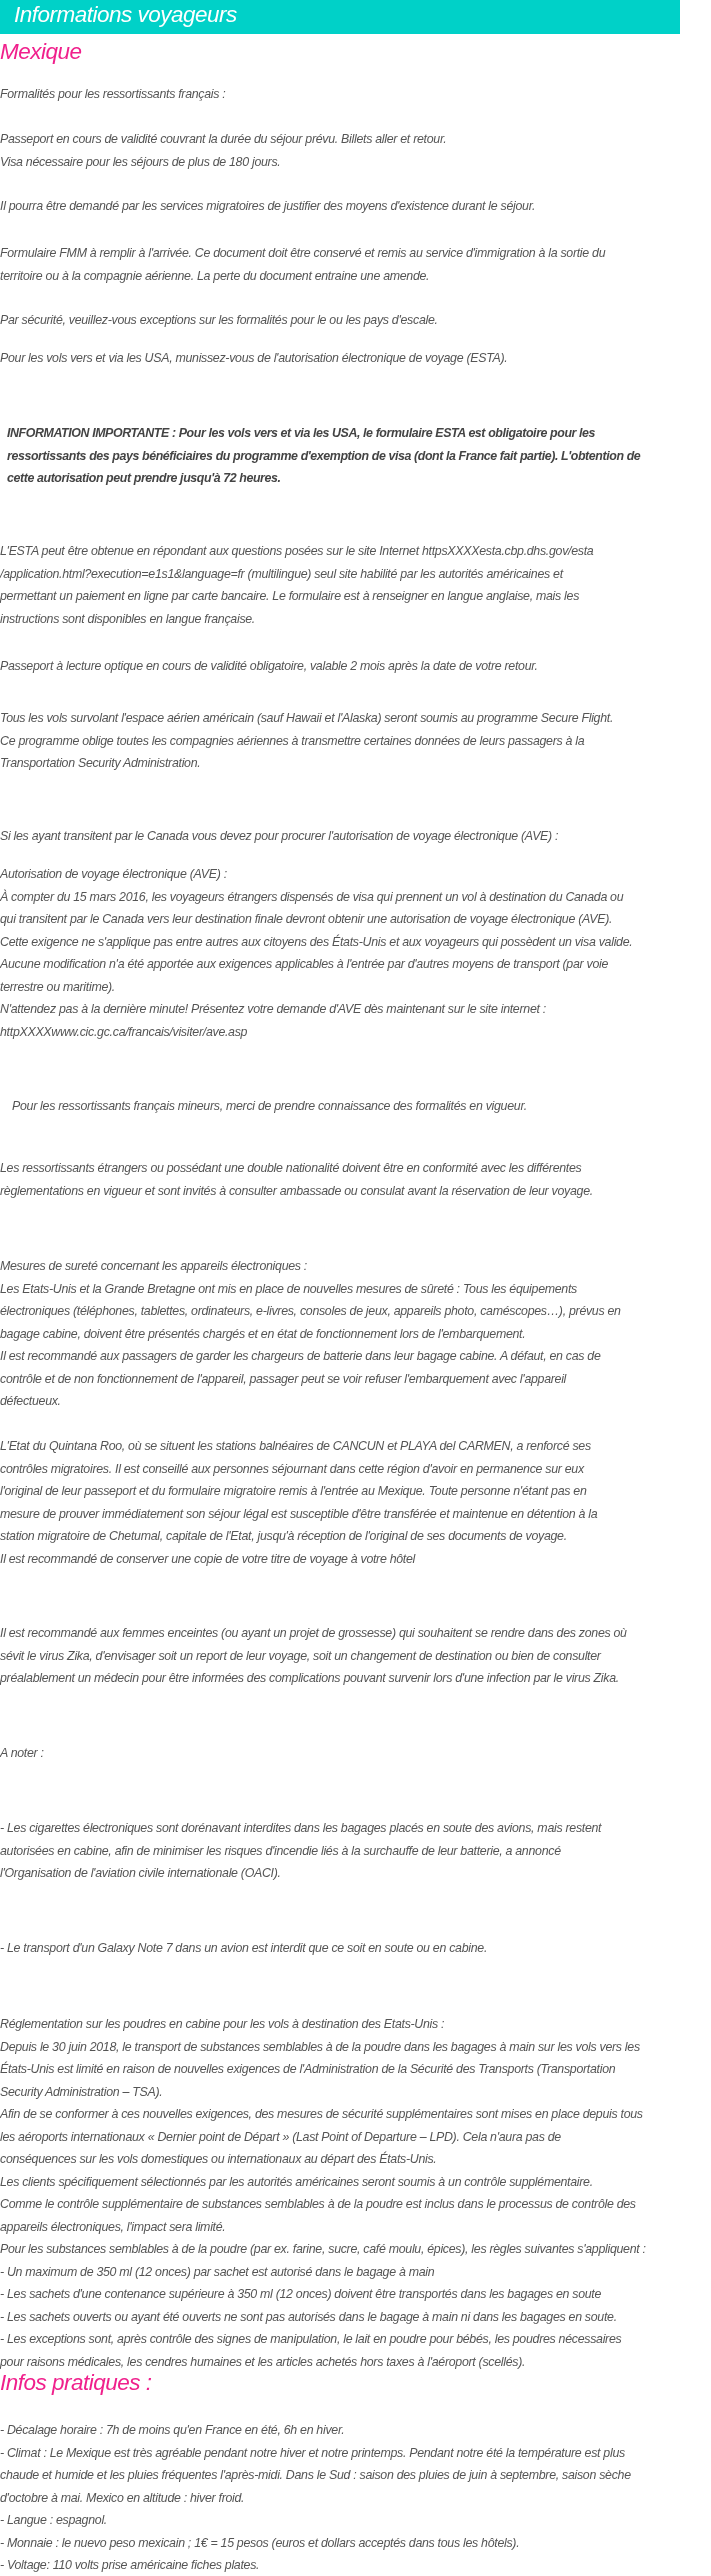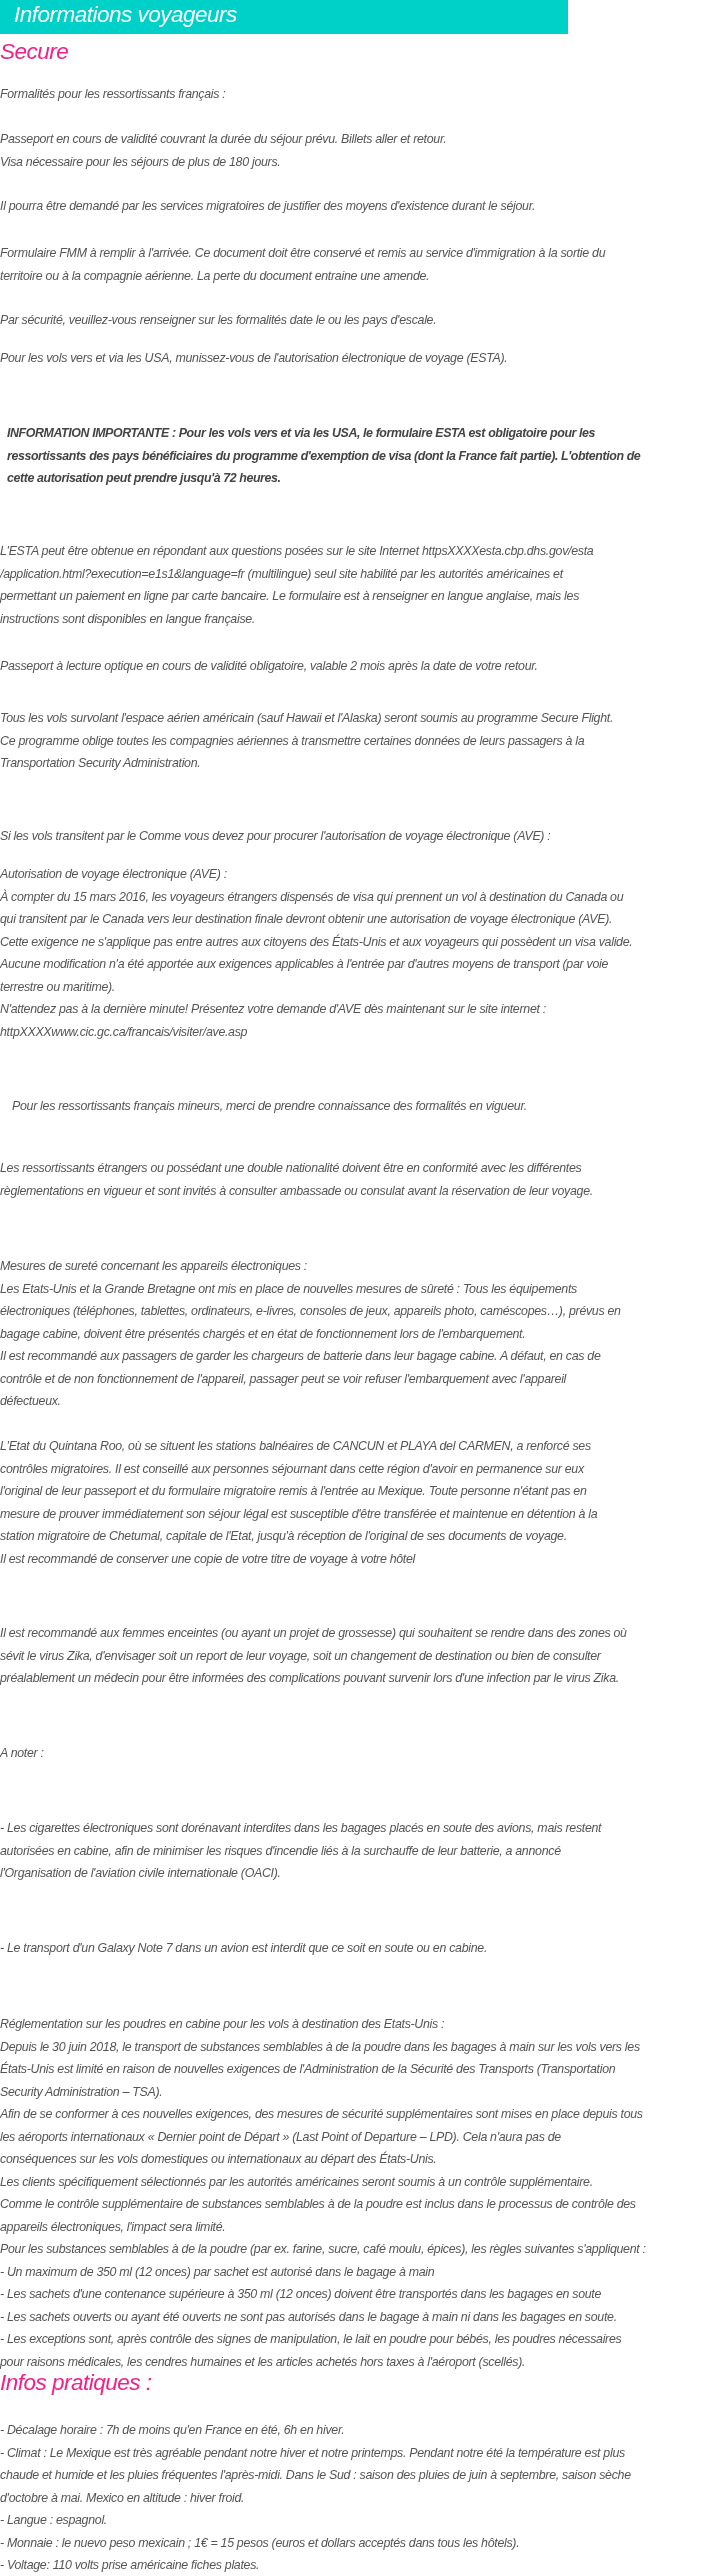--- a/index.html
+++ b/index.html
@@ -1,58 +1,58 @@
 <!DOCTYPE html>
 <html style="font-size:15px"><head>
 <meta charset="utf-8">
 <style>
   html, body { margin: 0; padding: 0; background: #ffffff; }
   body { width: 712px; height: 2576px; position: relative; overflow: hidden;
          font-family: "Liberation Sans", "DejaVu Sans", sans-serif; }
-  .header-bar { position: absolute; left: 0; top: 0; width: 568px; height: 34px;
+  .header-bar { position: absolute; left: 0; top: 0; width: 680px; height: 34px;
                 background: #00d1c8; }
   .header-title { position: absolute; left: 14px; top: 1.9px; color: #ffffff;
                   font-size: 22.5px; font-style: italic; letter-spacing: -0.5px;
                   font-family: "Liberation Sans", sans-serif; }
   .h-pink { position: absolute; left: 0; color: #f0208c; font-style: italic;
             font-size: 22.5px; letter-spacing: -0.5px; }
   .p { position: absolute; left: 0; width: 692px; color: #555555;
        font-style: italic; font-size: 12.4px; line-height: 22.5px;
        letter-spacing: -0.3px; white-space: pre-line; }
   .p.bold { font-weight: bold; color: #444444; letter-spacing: -0.4px; }
 </style>
 </head>
 <body>
 
 <div class="header-bar">
   <div class="header-title">Informations voyageurs</div>
 </div>
 
-<div class="h-pink" style="top:39px;">Secure</div>
+<div class="h-pink" style="top:39px;">Mexique</div>
 
 <div class="p" style="top:83px;">Formalités pour les ressortissants français :</div>
 <div class="p" style="top:128px;">Passeport en cours de validité couvrant  la durée du séjour prévu. Billets aller et retour.
 Visa nécessaire pour les séjours de plus de 180 jours.</div>
 <div class="p" style="top:195px;">Il pourra être demandé par les services migratoires de justifier des moyens d'existence durant le séjour.</div>
 <div class="p" style="top:242px;">Formulaire FMM à remplir à l'arrivée. Ce document doit être conservé et remis au service d'immigration à la sortie du
 territoire ou à la compagnie aérienne. La perte du document entraine une amende.</div>
-<div class="p" style="top:309px;">Par sécurité, veuillez-vous renseigner sur les formalités date le ou les pays d'escale.</div>
+<div class="p" style="top:309px;">Par sécurité, veuillez-vous exceptions sur les formalités pour le ou les pays d'escale.</div>
 <div class="p" style="top:347px;">Pour les vols vers et via les USA, munissez-vous de l'autorisation électronique de voyage (ESTA).</div>
 <div class="p bold" style="top:422px;padding-left:7px;">INFORMATION IMPORTANTE : Pour les vols vers et via les USA, le formulaire ESTA est obligatoire pour les
 ressortissants des pays bénéficiaires du programme d'exemption de visa (dont la France fait partie). L'obtention de
 cette autorisation peut prendre jusqu'à 72 heures.</div>
 <div class="p" style="top:540px;">L'ESTA peut être obtenue en répondant aux questions posées sur le site Internet httpsXXXXesta.cbp.dhs.gov/esta
 /application.html?execution=e1s1&amp;language=fr (multilingue) seul site habilité par les autorités américaines et
 permettant un paiement en ligne par carte bancaire. Le formulaire est à renseigner en langue anglaise, mais les
 instructions sont disponibles en langue française.</div>
 <div class="p" style="top:655px;">Passeport à lecture optique en cours de validité obligatoire, valable 2 mois après la date de votre retour.</div>
 <div class="p" style="top:707px;">Tous les vols survolant l'espace aérien américain (sauf Hawaii et l'Alaska) seront soumis au programme Secure Flight.
 Ce programme oblige toutes les compagnies aériennes à transmettre certaines données de leurs passagers à la
 Transportation Security Administration.</div>
-<div class="p" style="top:825px;">Si les vols transitent par le Comme vous devez pour procurer l'autorisation de voyage électronique (AVE) :</div>
+<div class="p" style="top:825px;">Si les ayant transitent par le Canada vous devez pour procurer l'autorisation de voyage électronique (AVE) :</div>
 <div class="p" style="top:863px;">Autorisation de voyage électronique (AVE) :
 À compter du 15 mars 2016, les voyageurs étrangers dispensés de visa qui prennent un vol à destination du Canada ou
 qui transitent par le Canada vers leur destination finale devront obtenir une autorisation de voyage électronique (AVE).
 Cette exigence ne s'applique pas entre autres aux citoyens des États-Unis et aux voyageurs qui possèdent un visa valide.
 Aucune modification n'a été apportée aux exigences applicables à l'entrée par d'autres moyens de transport (par voie
 terrestre ou maritime).
 N'attendez pas à la dernière minute! Présentez votre demande d'AVE dès maintenant sur le site internet :
 httpXXXXwww.cic.gc.ca/francais/visiter/ave.asp</div>
 <div class="p" style="top:1095px;padding-left:12px;">Pour les ressortissants français mineurs, merci de prendre connaissance des formalités en vigueur.</div>
 <div class="p" style="top:1157px;">Les ressortissants étrangers ou possédant une double nationalité doivent être en conformité avec les différentes

